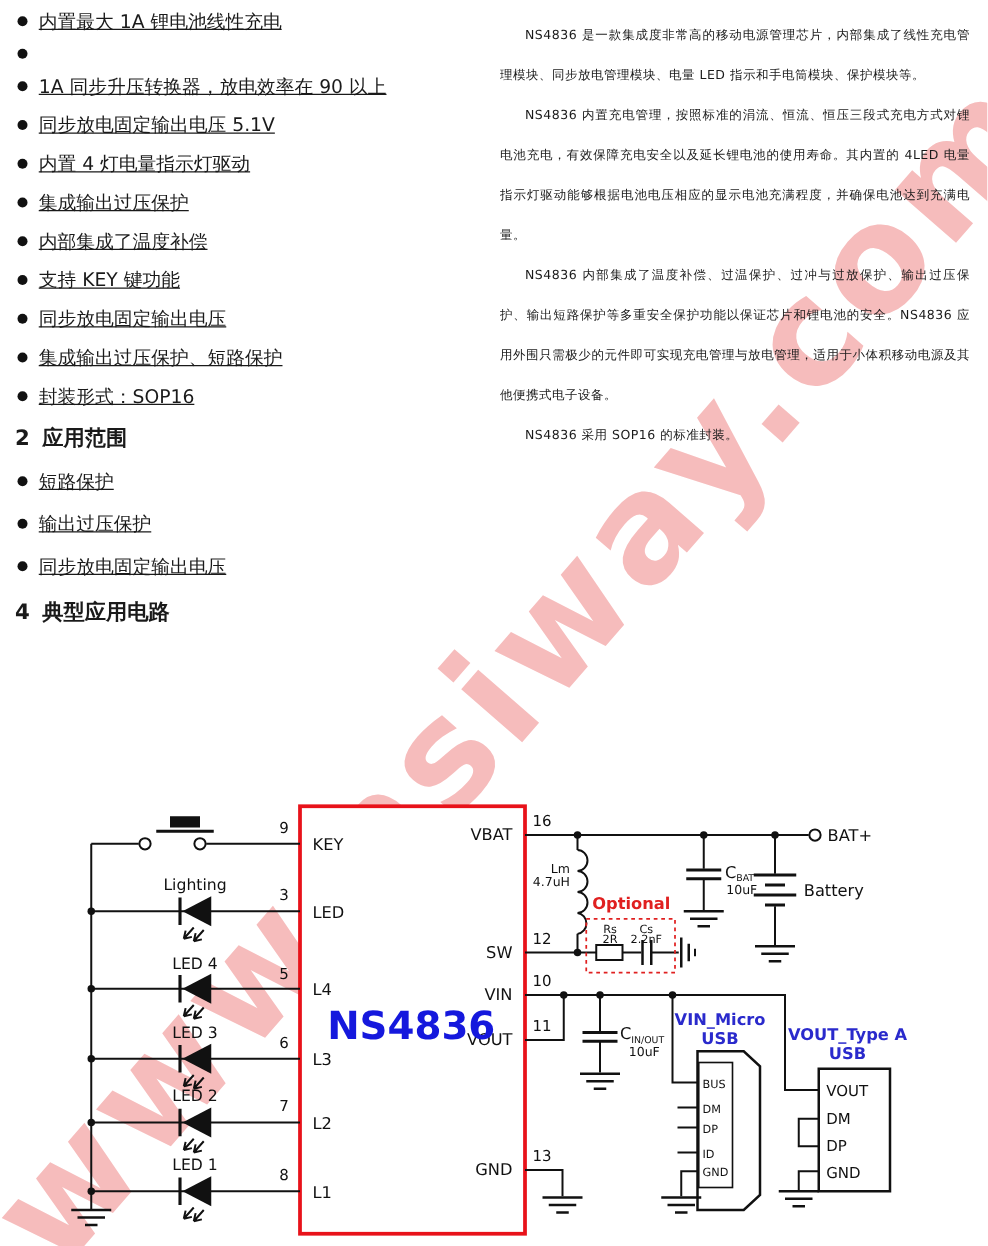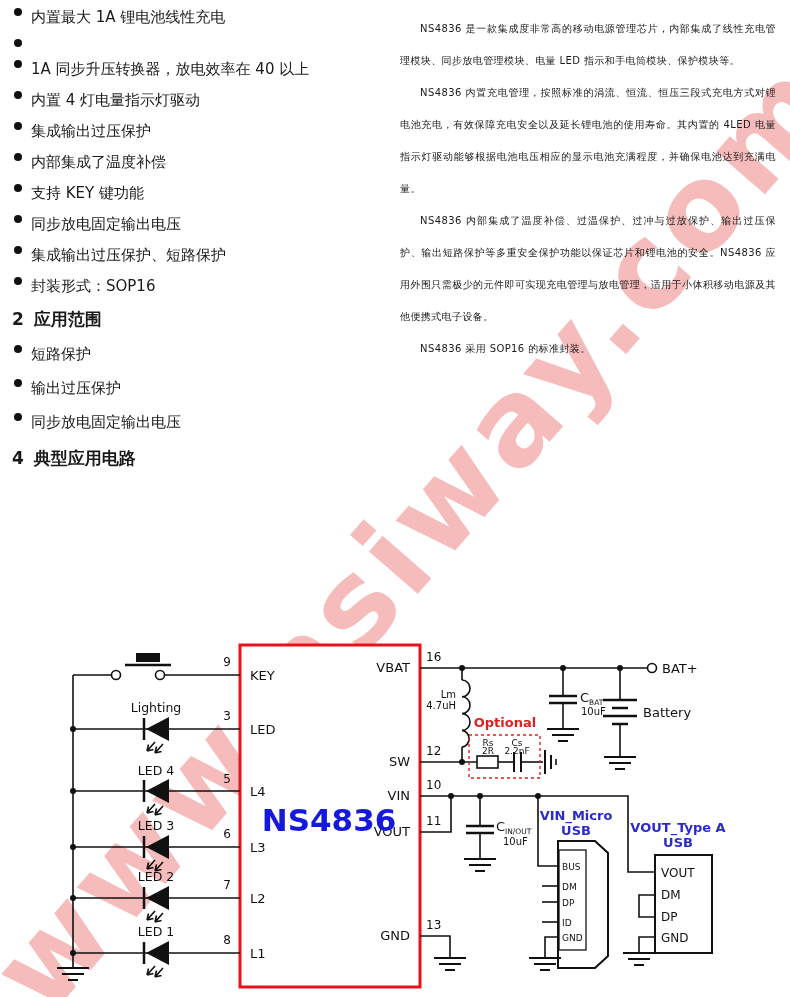--- a/index.html
+++ b/index.html
@@ -5,21 +5,21 @@
   html,body{margin:0;padding:0;background:#fff;}
   .page{position:relative;width:790px;height:997px;background:#fff;overflow:hidden;
         font-family:"DejaVu Sans","Liberation Sans",sans-serif;color:#1a1a1a;}
   .watermark{position:absolute;left:-190px;top:462px;width:1200px;height:156px;line-height:156px;
         text-align:center;font-size:118px;font-weight:bold;letter-spacing:6px;white-space:nowrap;
         color:#f6bcbc;transform:rotate(-49deg);z-index:0;user-select:none;}
   .content{position:relative;z-index:1;display:flex;}
   .col-left{width:392px;box-sizing:border-box;padding:8px 4px 0 12px;}
   .col-right{width:398px;box-sizing:border-box;padding:13px 14px 0 8px;}
   ul.blist{list-style:none;margin:0;padding:0;}
-  ul.blist li{display:flex;font-size:15px;line-height:18px;margin:0 0 13px 0;}
+  ul.blist li{display:flex;align-items:center;font-size:15px;line-height:18px;margin:0 0 13px 0;text-decoration:underline;}
   ul.blist .dot{width:8px;height:8px;border-radius:50%;background:#111;flex:0 0 8px;margin:0 9px 0 2px;}
   .h2{font-size:17px;font-weight:bold;margin:6px 0 14px 0;}
   .h2 .num{margin-right:10px;}
   ul.alist li{margin-bottom:16px;}
   .col-right p{margin:0;font-size:10px;line-height:32px;text-align:justify;text-indent:2em;letter-spacing:0.4px;}
   .circuit{position:absolute;left:0;top:630px;z-index:2;}
   svg text{fill:#111;font-family:"DejaVu Sans","Liberation Sans",sans-serif;}
   .wire{stroke:#111;stroke-width:1.6;fill:none;}
   .wire2{stroke:#111;stroke-width:2.5;fill:none;}
   .dotj{fill:#111;stroke:none;}
@@ -50,21 +50,25 @@
       <ul class="blist">
         <li>
             <span class="dot"></span>
             <span>内置最大 1A 锂电池线性充电</span>
           </li>
         <li>
             <span class="dot"></span>
           </li>
         <li>
             <span class="dot"></span>
-            <span>1A 同步升压转换器，放电效率在 40 以上</span>
+            <span>1A 同步升压转换器，放电效率在 90 以上</span>
+          </li>
+        <li>
+            <span class="dot"></span>
+            <span>同步放电固定输出电压 5.1V</span>
           </li>
         <li>
             <span class="dot"></span>
             <span>内置 4 灯电量指示灯驱动</span>
           </li>
         <li>
             <span class="dot"></span>
             <span>集成输出过压保护</span>
           </li>
         <li>

